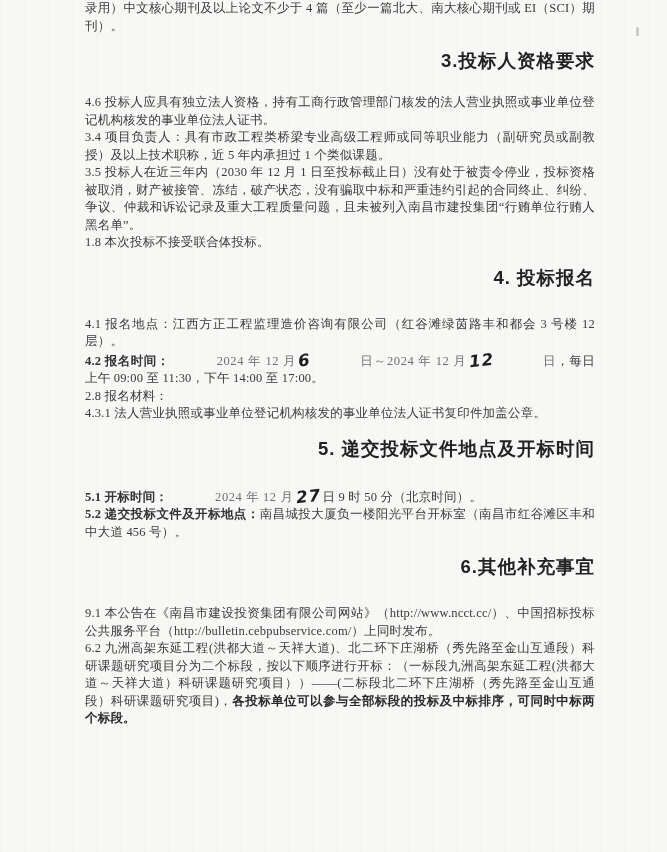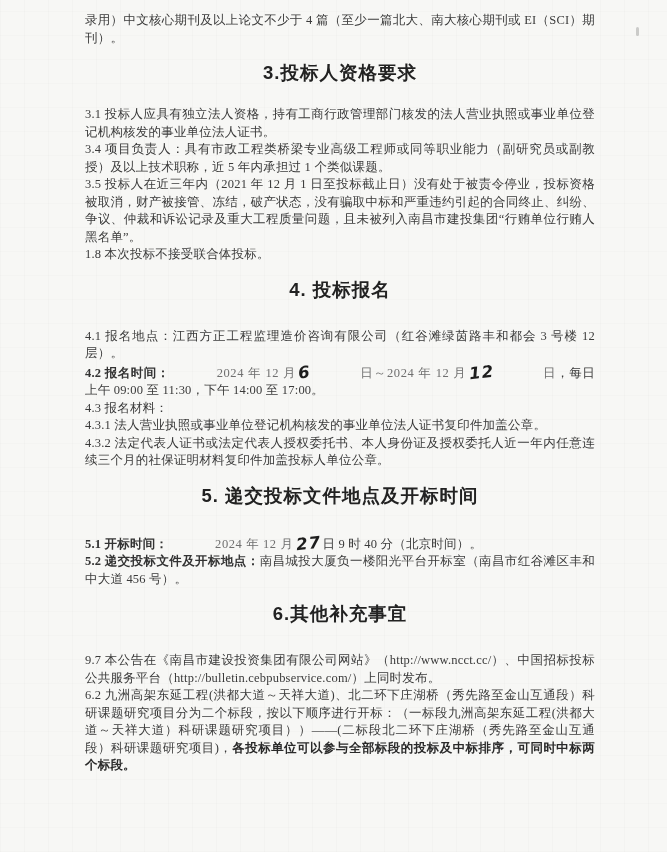--- a/index.html
+++ b/index.html
@@ -5,41 +5,41 @@
   html,body{margin:0;padding:0;}
   body{
     width:667px;height:852px;
     background:#f7f7f5;
     overflow:hidden;
     font-family:"Liberation Serif","DejaVu Serif",serif;
   }
   .page{
     box-sizing:border-box;
     width:667px;height:852px;
-    padding:12px 72px 0 85px;
+    padding:0 72px 0 85px;
     background:
       repeating-linear-gradient(90deg, rgba(0,0,0,0.014) 0 1px, transparent 1px 24px),
       repeating-linear-gradient(0deg, rgba(0,0,0,0.012) 0 1px, transparent 1px 24px),
       #f7f7f5;
     color:#3a3a3a;
     font-size:12.5px;
     line-height:17.5px;
     text-align:justify;
     letter-spacing:0.2px;
   }
   p{margin:0;}
   .sec-heading{
     font-family:"Liberation Sans","DejaVu Sans",sans-serif;
     font-weight:700;
     font-size:18.5px;
     line-height:24px;
     color:#222;
     letter-spacing:1px;
     margin:14px 0 21px 0;
-    text-align:center;
+    text-align:right;
   }
   .sec-heading.big-gap{margin-bottom:26px;}
   .label-bold{font-weight:700;color:#333;}
   .print-date{color:#6f6f6f;letter-spacing:0.6px;margin-left:47px;}
   .hand{
     font-family:"DejaVu Sans",sans-serif;
     font-style:italic;
     font-weight:600;
     font-size:16.5px;
     color:#1d1d1d;
@@ -54,40 +54,39 @@
 </style>
 </head>
 <body>
 
 <div class="page">
   <span class="smear"></span>
 
   <p>录用）中文核心期刊及以上论文不少于 4 篇（至少一篇北大、南大核心期刊或 EI（SCI）期刊）。</p>
 
   <p class="sec-heading">3.投标人资格要求</p>
-  <p>3.1 投标人应具有独立法人资格，持有工商行政管理部门核发的法人营业执照或事业单位登记机构核发的事业单位法人证书。</p>
+  <p>4.6 投标人应具有独立法人资格，持有工商行政管理部门核发的法人营业执照或事业单位登记机构核发的事业单位法人证书。</p>
   <p>3.4 项目负责人：具有市政工程类桥梁专业高级工程师或同等职业能力（副研究员或副教授）及以上技术职称，近 5 年内承担过 1 个类似课题。</p>
-  <p>3.5 投标人在近三年内（2021 年 12 月 1 日至投标截止日）没有处于被责令停业，投标资格被取消，财产被接管、冻结，破产状态，没有骗取中标和严重违约引起的合同终止、纠纷、争议、仲裁和诉讼记录及重大工程质量问题，且未被列入南昌市建投集团“行贿单位行贿人黑名单”。</p>
+  <p>3.5 投标人在近三年内（2030 年 12 月 1 日至投标截止日）没有处于被责令停业，投标资格被取消，财产被接管、冻结，破产状态，没有骗取中标和严重违约引起的合同终止、纠纷、争议、仲裁和诉讼记录及重大工程质量问题，且未被列入南昌市建投集团“行贿单位行贿人黑名单”。</p>
   <p>1.8 本次投标不接受联合体投标。</p>
 
   <p class="sec-heading big-gap">4. 投标报名</p>
   <p>4.1 报名地点：江西方正工程监理造价咨询有限公司（红谷滩绿茵路丰和都会 3 号楼 12 层）。</p>
   <p>
     <span class="label-bold">4.2 报名时间：</span><span class="print-date">2024 年 12 月</span><span class="hand">6</span><span class="print-date">日～2024 年 12 月</span><span class="hand">12</span><span class="print-date">日</span><span>，每日上午 09:00 至 11:30，下午 14:00 至 17:00。</span>
   </p>
-  <p>4.3  报名材料：</p>
+  <p>2.8  报名材料：</p>
   <p>4.3.1 法人营业执照或事业单位登记机构核发的事业单位法人证书复印件加盖公章。</p>
-  <p>4.3.2 法定代表人证书或法定代表人授权委托书、本人身份证及授权委托人近一年内任意连续三个月的社保证明材料复印件加盖投标人单位公章。</p>
 
   <p class="sec-heading big-gap">5. 递交投标文件地点及开标时间</p>
   <p>
-    <span class="label-bold">5.1 开标时间：</span><span class="print-date">2024 年 12 月</span><span class="hand">27</span><span>日 9 时 40 分（北京时间）。</span>
+    <span class="label-bold">5.1 开标时间：</span><span class="print-date">2024 年 12 月</span><span class="hand">27</span><span>日 9 时 50 分（北京时间）。</span>
   </p>
   <p>
     <span class="label-bold">5.2 递交投标文件及开标地点：</span><span>南昌城投大厦负一楼阳光平台开标室（南昌市红谷滩区丰和中大道 456 号）。</span>
   </p>
 
   <p class="sec-heading big-gap">6.其他补充事宜</p>
-  <p>9.7 本公告在《南昌市建设投资集团有限公司网站》（http://www.ncct.cc/）、中国招标投标公共服务平台（http://bulletin.cebpubservice.com/）上同时发布。</p>
+  <p>9.1 本公告在《南昌市建设投资集团有限公司网站》（http://www.ncct.cc/）、中国招标投标公共服务平台（http://bulletin.cebpubservice.com/）上同时发布。</p>
   <p>
     <span>6.2 九洲高架东延工程(洪都大道～天祥大道)、北二环下庄湖桥（秀先路至金山互通段）科研课题研究项目分为二个标段，按以下顺序进行开标：（一标段九洲高架东延工程(洪都大道～天祥大道）科研课题研究项目））——(二标段北二环下庄湖桥（秀先路至金山互通段）科研课题研究项目)，</span><span class="bold-tail">各投标单位可以参与全部标段的投标及中标排序，可同时中标两个标段。</span>
   </p>
 </div>
 
 </body></html>

